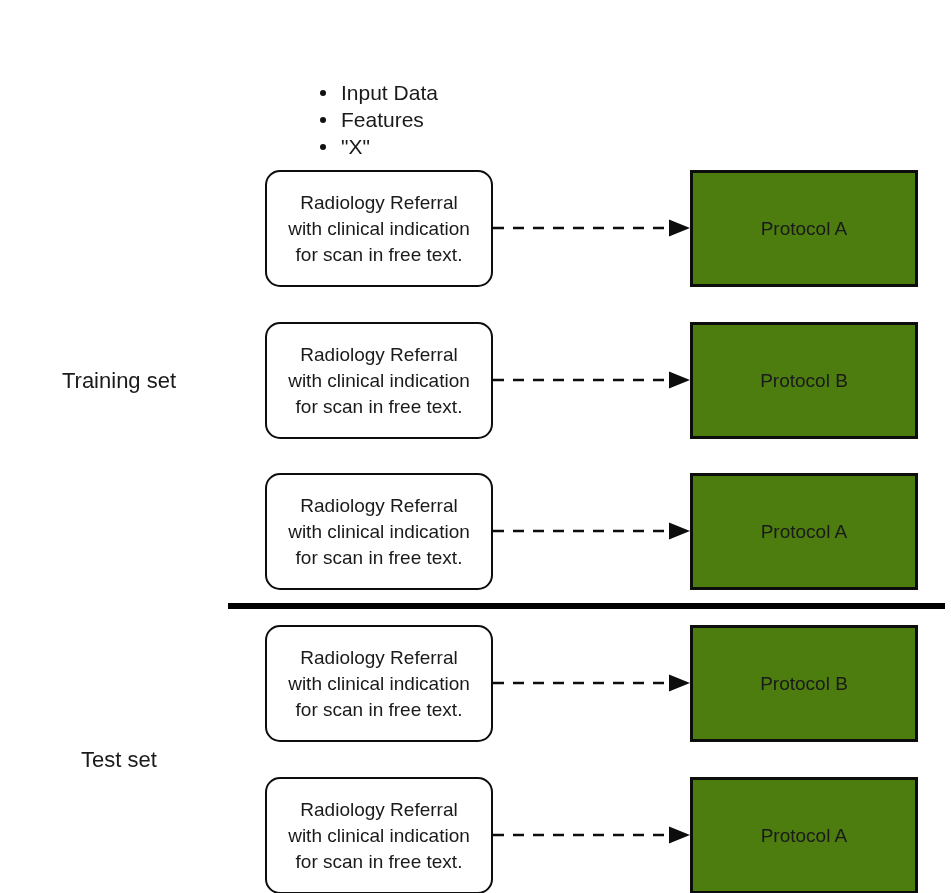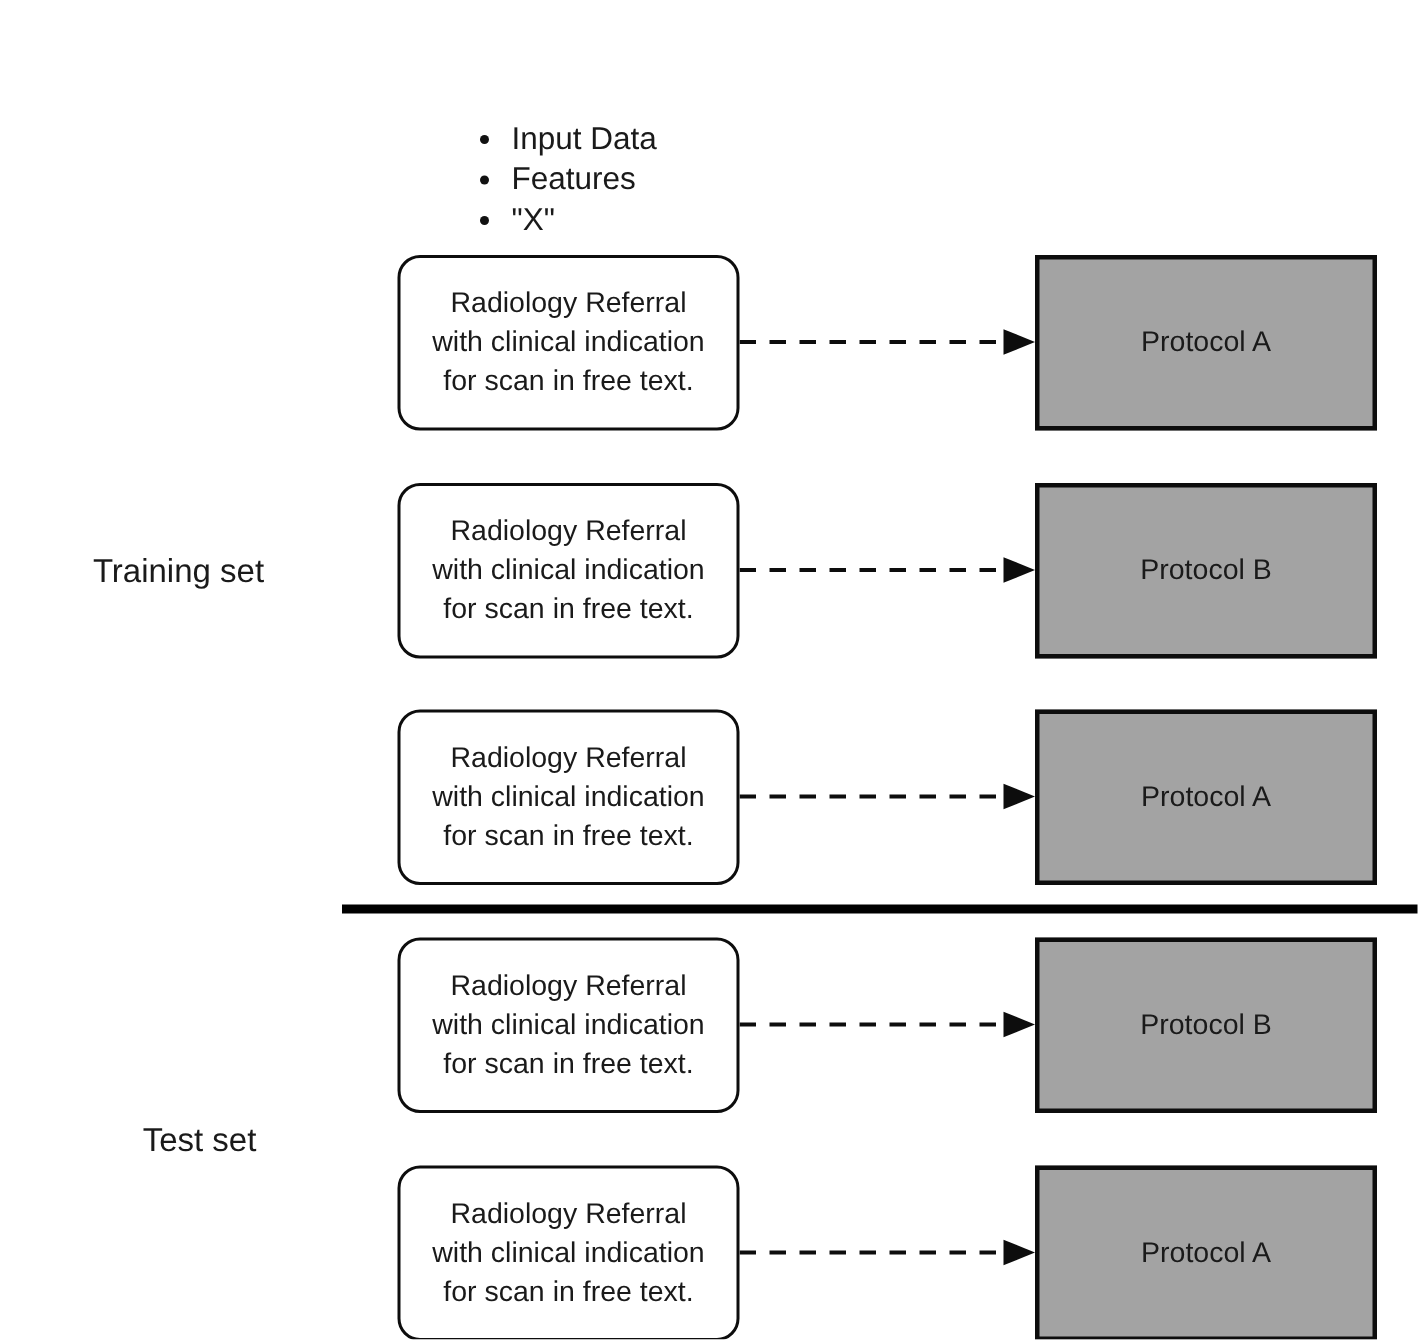--- a/index.html
+++ b/index.html
@@ -51,21 +51,21 @@
   
   .set-label {
     position: absolute;
     font-size: 22px;
     line-height: 22px;
     color: #1a1a1a;
     white-space: nowrap;
     text-align: center;
   }
   #training-label { left: 14px; top: 370px; width: 210px; }
-  #test-label     { left: 28px; top: 749px; width: 210px; }
+  #test-label     { left: 14px; top: 749px; width: 210px; }
 
   
   #divider {
     position: absolute;
     left: 228px;
     top: 603px;
     width: 717px;
     height: 6px;
     background: #000000;
   }
@@ -103,21 +103,21 @@
 
   .protocol-box {
     position: absolute;
     left: 690px;
     top: 0;
     width: 228px;
     height: 117px;
     box-sizing: border-box;
     border: 3px solid #0d0d0d;
     border-radius: 0;
-    background: #a3a3a3;
+    background: #4d7c0f;
     display: flex;
     align-items: center;
     justify-content: center;
   }
   .protocol-label {
     font-size: 19px;
     line-height: 22px;
     color: #1a1a1a;
     white-space: nowrap;
   }

